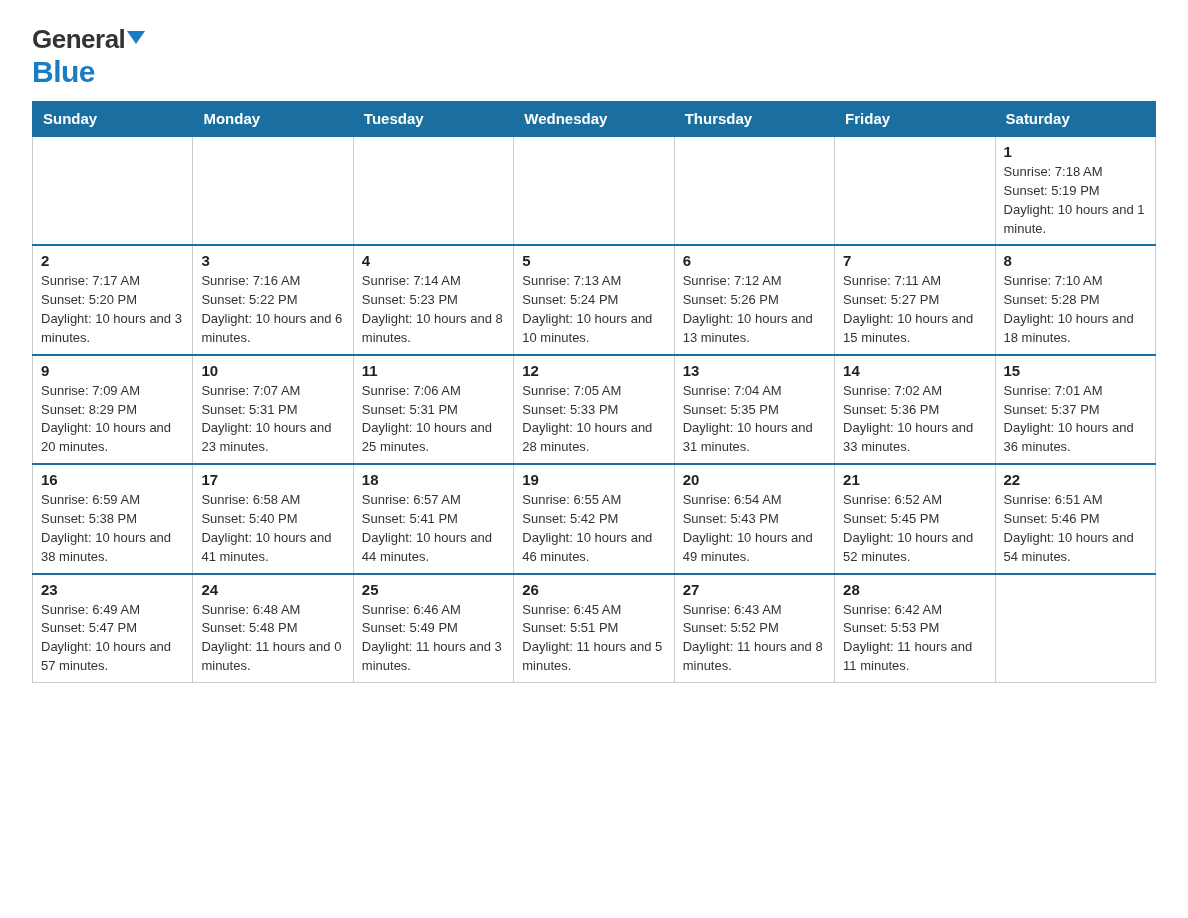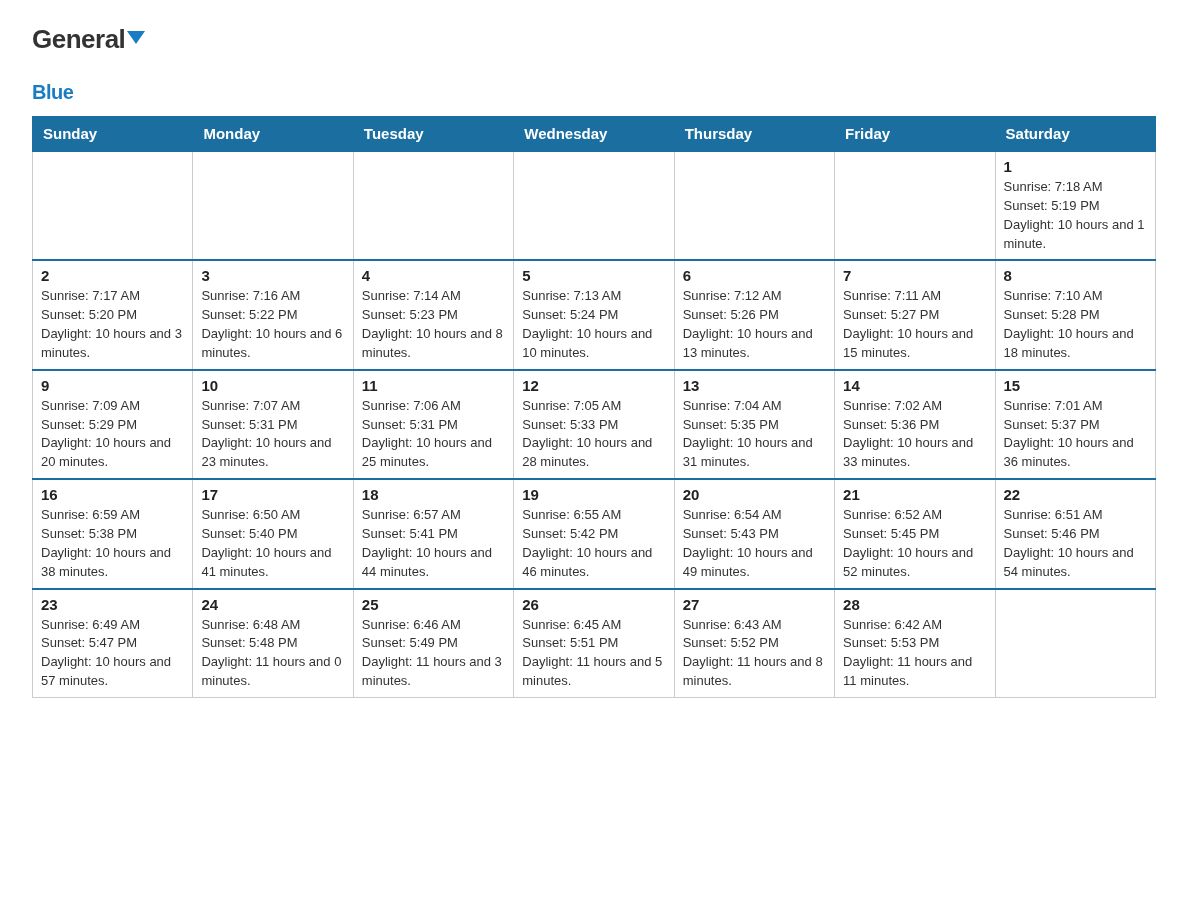--- a/index.html
+++ b/index.html
@@ -13,30 +13,29 @@
     .header {
       display: flex;
       justify-content: space-between;
       align-items: flex-start;
       margin-bottom: 12px;
     }
     .logo {
       display: flex;
       flex-direction: column;
       align-items: flex-start;
-      gap: 26px;
     }
     .logo-text-general {
       font-size: 26px;
       font-weight: bold;
       color: #333;
       letter-spacing: -0.5px;
     }
     .logo-text-blue {
-      font-size: 20px;
+      font-size: 30px;
       font-weight: bold;
       color: #1a7dc4;
       letter-spacing: -0.5px;
     }
     .logo-icon {
       display: inline-block;
       width: 0;
       height: 0;
       border-left: 9px solid transparent;
       border-right: 9px solid transparent;
@@ -188,21 +187,21 @@
           <span class="day-number">8</span>
           <div class="day-info">Sunrise: 7:10 AM
 Sunset: 5:28 PM
 Daylight: 10 hours and 18 minutes.</div>
         </td>
       </tr>
       <tr>
         <td>
           <span class="day-number">9</span>
           <div class="day-info">Sunrise: 7:09 AM
-Sunset: 5:29 PM
+Sunset: 8:29 PM
 Daylight: 10 hours and 20 minutes.</div>
         </td>
         <td>
           <span class="day-number">10</span>
           <div class="day-info">Sunrise: 7:07 AM
 Sunset: 5:31 PM
 Daylight: 10 hours and 23 minutes.</div>
         </td>
         <td>
           <span class="day-number">11</span>
@@ -237,21 +236,21 @@
       </tr>
       <tr>
         <td>
           <span class="day-number">16</span>
           <div class="day-info">Sunrise: 6:59 AM
 Sunset: 5:38 PM
 Daylight: 10 hours and 38 minutes.</div>
         </td>
         <td>
           <span class="day-number">17</span>
-          <div class="day-info">Sunrise: 6:50 AM
+          <div class="day-info">Sunrise: 6:58 AM
 Sunset: 5:40 PM
 Daylight: 10 hours and 41 minutes.</div>
         </td>
         <td>
           <span class="day-number">18</span>
           <div class="day-info">Sunrise: 6:57 AM
 Sunset: 5:41 PM
 Daylight: 10 hours and 44 minutes.</div>
         </td>
         <td>

